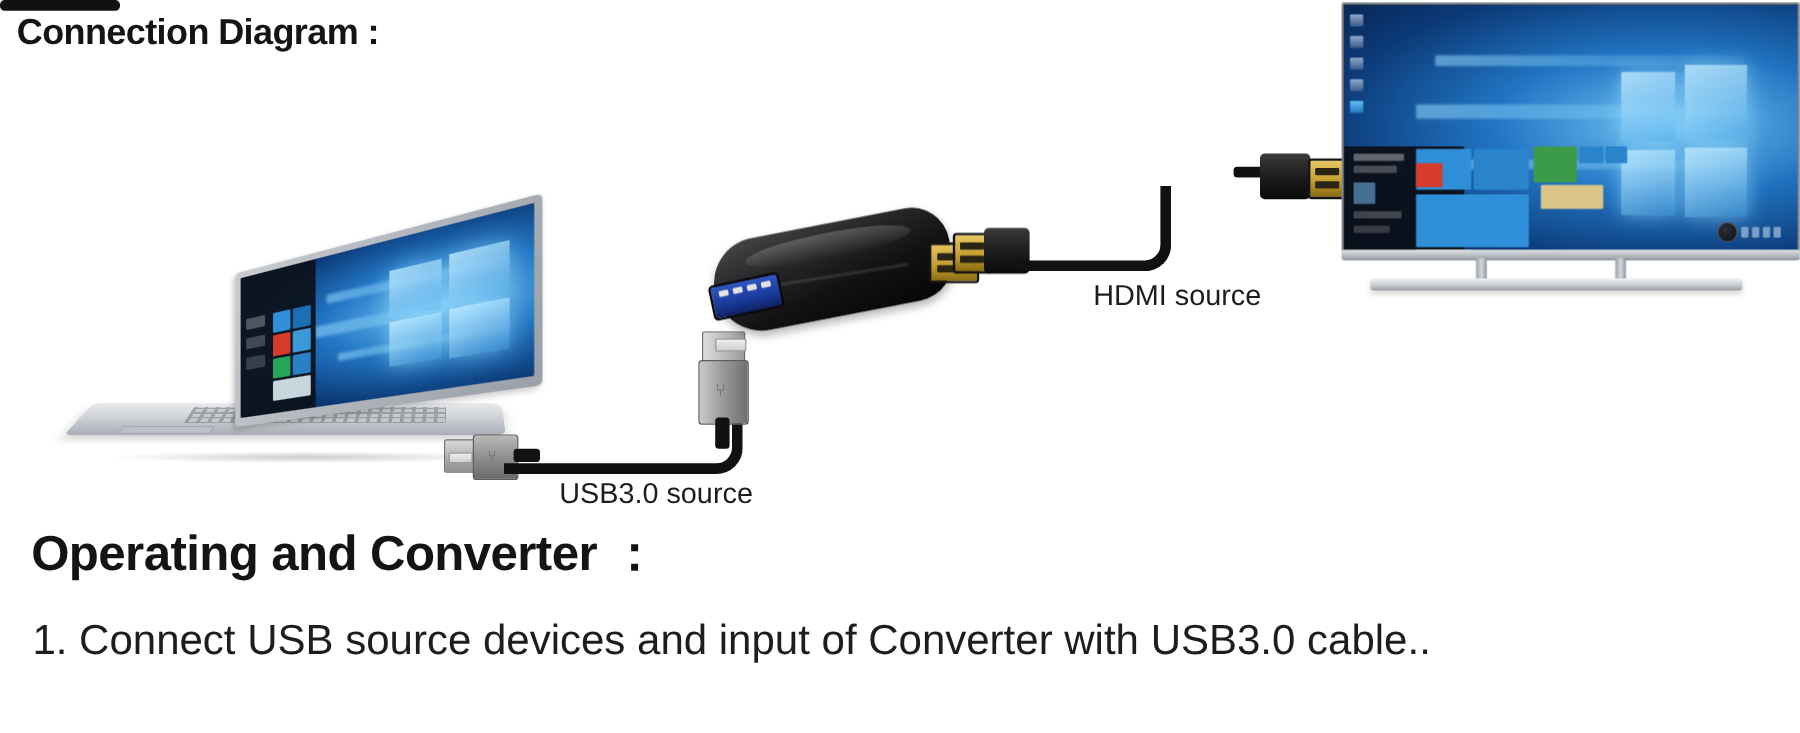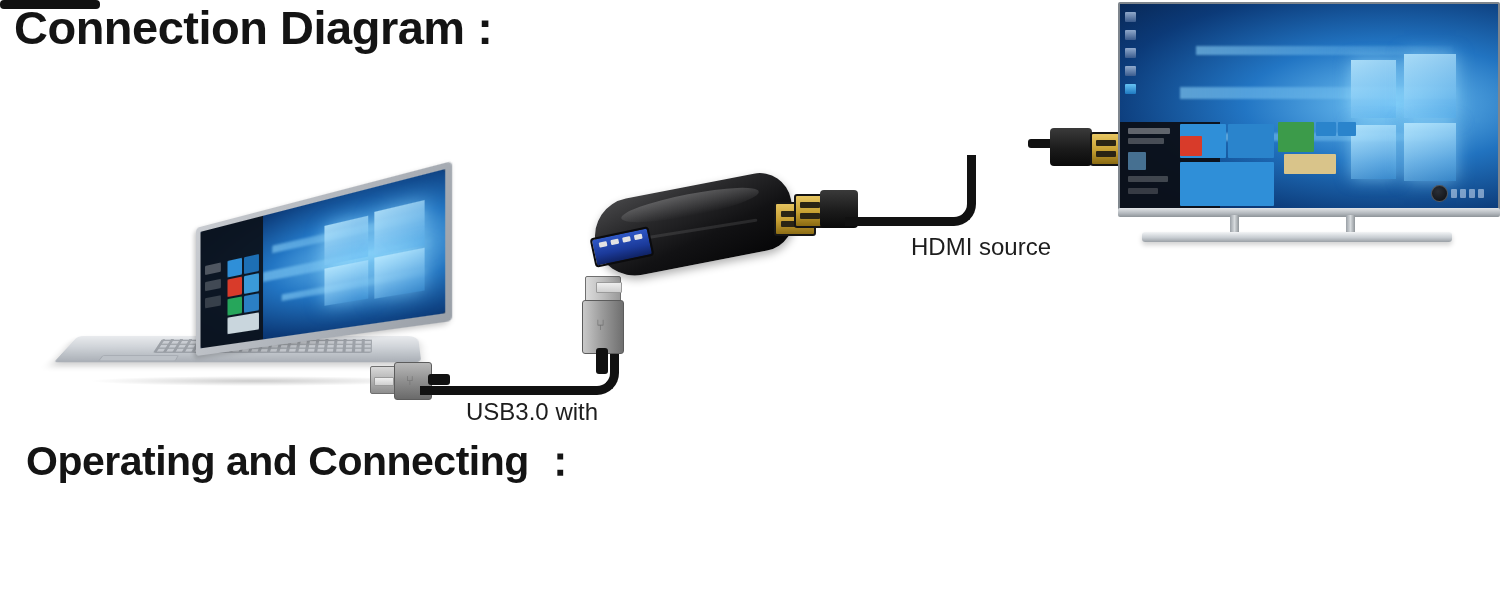--- a/index.html
+++ b/index.html
@@ -23,21 +23,21 @@
   .heading {
     position: absolute;
     font-weight: bold;
     color: #141414;
     white-space: pre;
     letter-spacing: -0.5px;
   }
   #title-connection-diagram {
     left: 14px;
     top: 2px;
-    font-size: 47px;
+    font-size: 30px;
     line-height: 52px;
   }
   #title-operating-connecting {
     left: 26px;
     top: 435px;
     font-size: 41px;
     line-height: 52px;
   }
   .step-line {
     position: absolute;
@@ -544,20 +544,21 @@
             <div class="logo-mark"></div>
           </div>
         </div>
       </div>
       <div id="tv-bottom-bezel"></div>
       <div id="tv-neck-2"></div>
       <div id="tv-neck"></div>
       <div id="tv-stand"></div>
     </div>
 
-    <div class="cable-label" id="label-usb-cable">USB3.0 with</div>
+    <div class="cable-label" id="label-usb-cable">USB3.0 source</div>
     <div class="cable-label" id="label-hdmi-cable">HDMI source</div>
   </div>
 
-  <div class="heading" id="title-operating-connecting">Operating and Connecting ：</div>
-
+  <div class="heading" id="title-operating-connecting">Operating and Converter ：</div>
+
+  <div class="step-line" id="step-1">1. Connect USB source devices and input of Converter with USB3.0 cable..</div>
 
 </div>
 
 </body></html>

